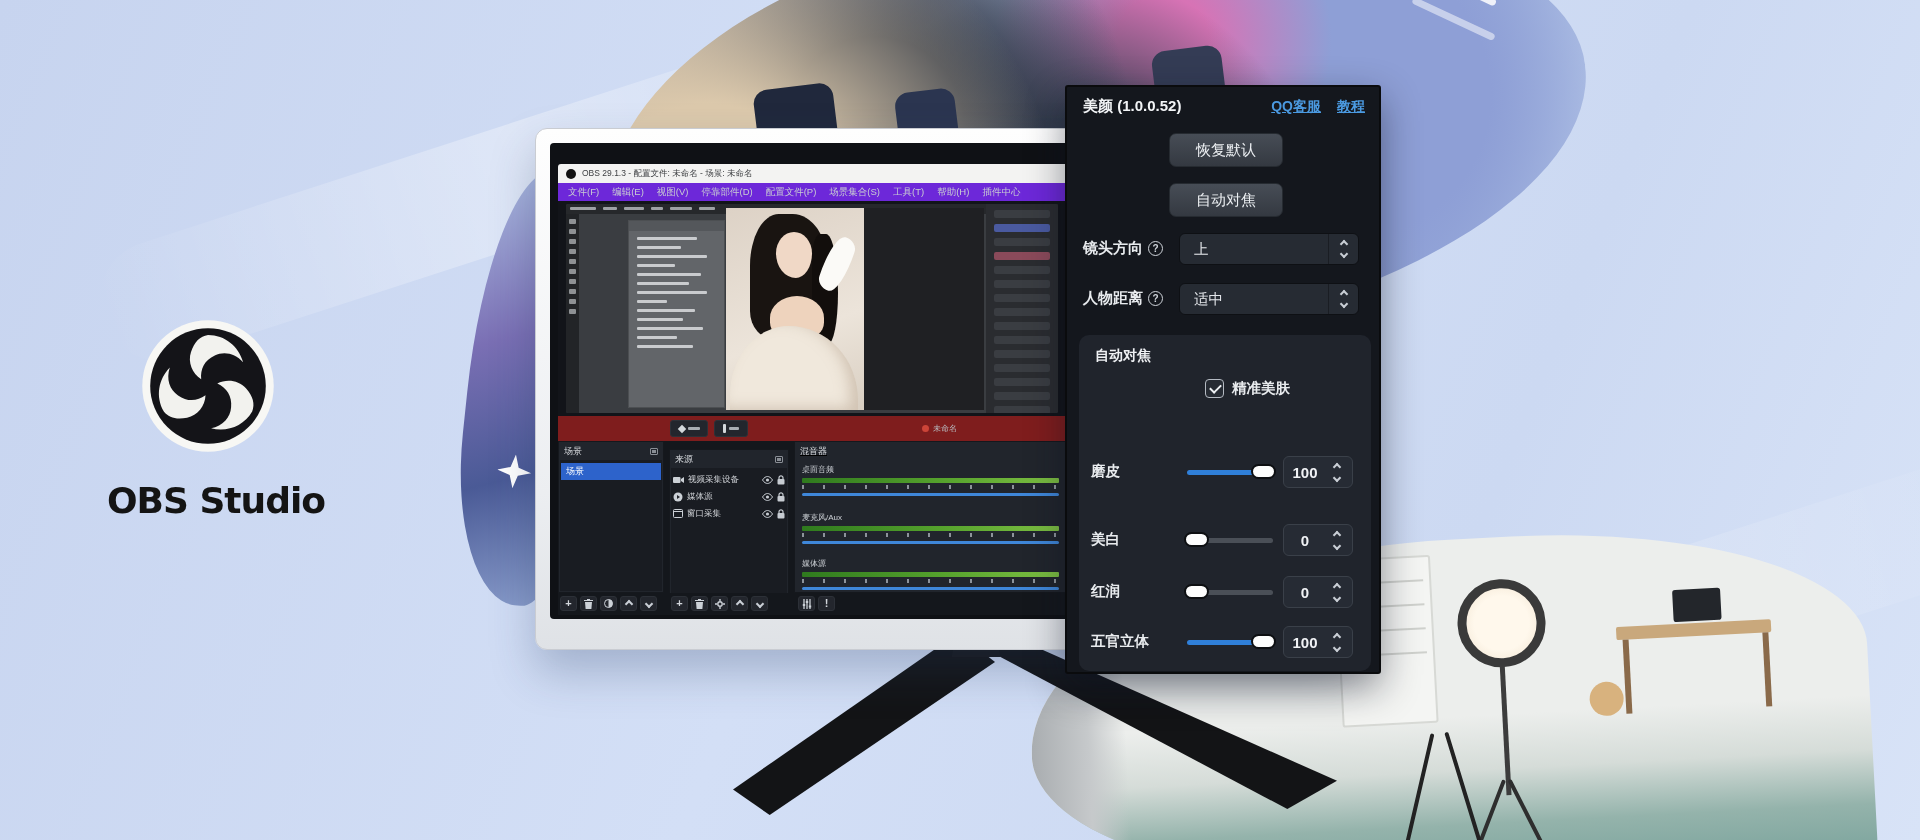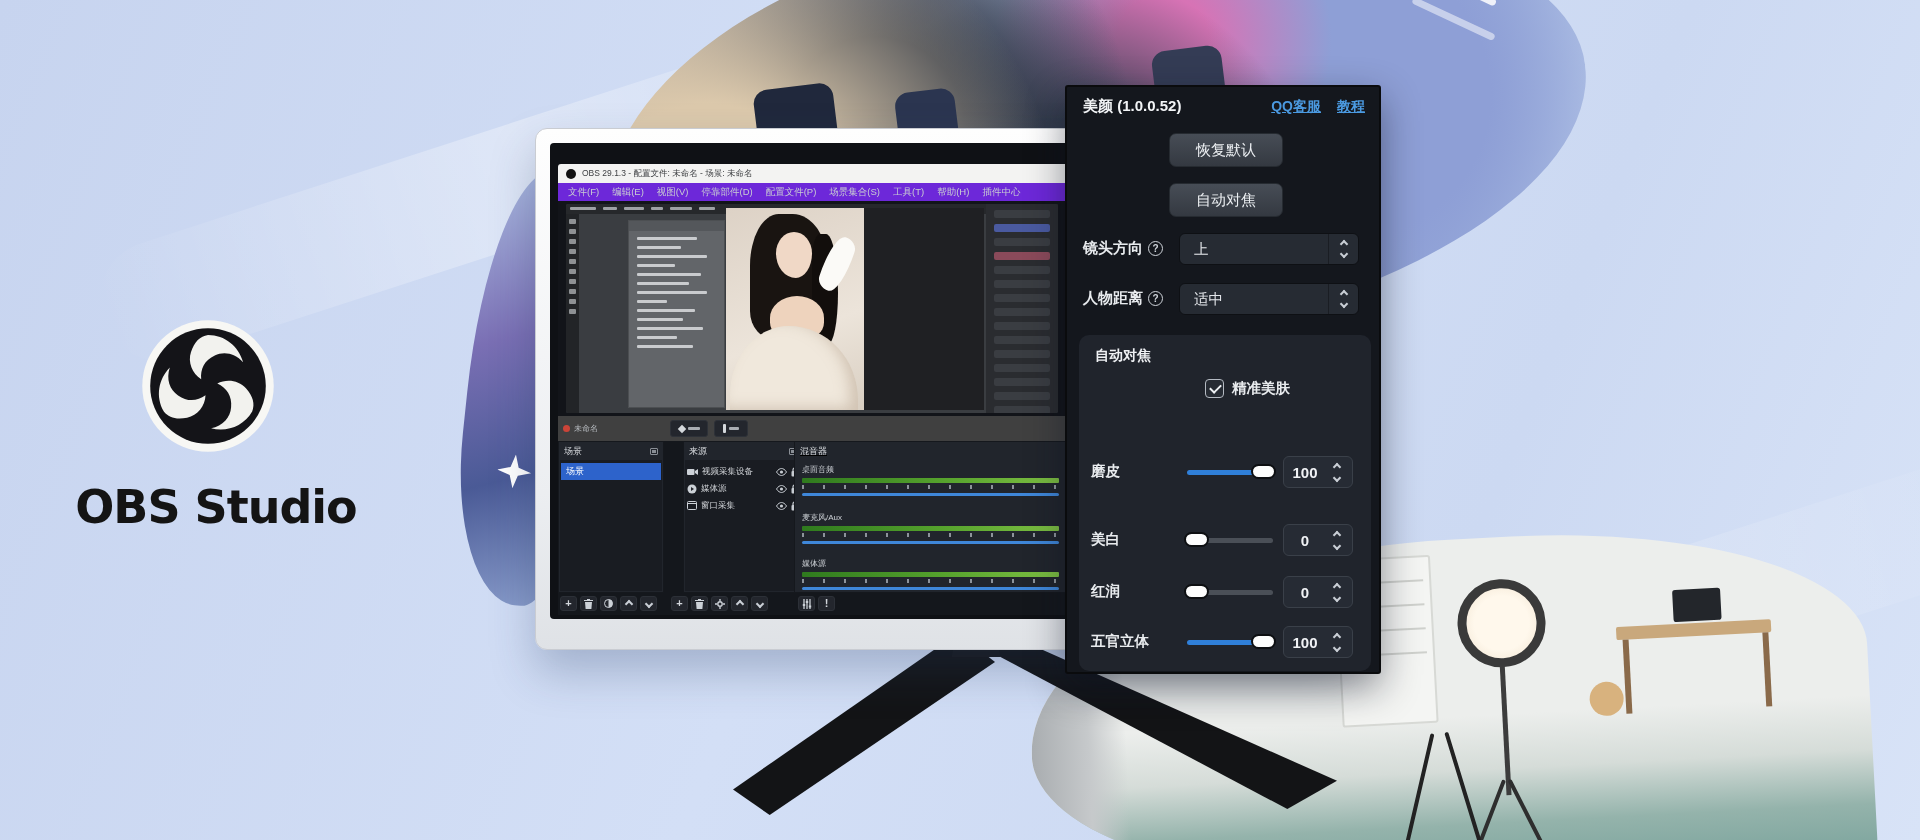--- a/index.html
+++ b/index.html
@@ -37,21 +37,21 @@
   .ringpole{position:absolute;left:472px;top:128px;width:5px;height:130px;background:#3c3c3c;}
   .tleg{position:absolute;width:4px;height:110px;background:#2e2e2e;border-radius:2px;}
   .blob-b .desk{position:absolute;left:590px;top:96px;width:155px;height:13px;background:#c9a87c;border-radius:2px;}
   .blob-b .dleg{position:absolute;width:6px;height:74px;background:#8a6a4a;}
   .blob-b .deskmon{position:absolute;left:648px;top:62px;width:48px;height:32px;background:#23262b;border-radius:3px;}
   .blob-b .stool{position:absolute;left:560px;top:150px;width:34px;height:34px;background:#d8b27e;border-radius:50%;}
 
   
   .brand-logo{position:absolute;left:140px;top:318px;width:136px;height:136px;}
   .brand-name{position:absolute;left:46px;top:480px;width:340px;text-align:center;
-    font-size:46px;font-weight:900;letter-spacing:-1px;color:#141414;font-family:"DejaVu Sans","Liberation Sans",sans-serif;}
+    font-size:36px;font-weight:900;letter-spacing:-1px;color:#141414;font-family:"DejaVu Sans","Liberation Sans",sans-serif;}
 
   
   .stand-neck{position:absolute;left:915px;top:595px;width:122px;height:62px;background:#17181a;
     clip-path:polygon(40% 0,60% 0,70% 100%,30% 100%);}
   .stand-left{position:absolute;left:733px;top:633px;width:262px;height:182px;background:#131416;
     clip-path:polygon(86% 0,100% 16%,14% 100%,0 86%);}
   .stand-right{position:absolute;left:955px;top:633px;width:382px;height:176px;background:#131416;
     clip-path:polygon(0 0,13% 0,100% 84%,87% 100%);}
   .monitor{position:absolute;left:535px;top:128px;width:810px;height:522px;border-radius:12px;
     background:linear-gradient(180deg,#fefefe,#eceef1 70%,#dfe2e6);border:1px solid #c9ccd2;
@@ -87,21 +87,21 @@
   .dress{position:absolute;left:4px;top:118px;width:128px;height:88px;background:#f0e8dc;
     border-radius:46% 54% 0 0/78% 84% 0 0;box-shadow:inset -8px -6px 14px rgba(180,160,140,.5);}
   .feather{position:absolute;left:98px;top:28px;width:26px;height:56px;background:#fbfaf7;transform:rotate(18deg);
     border-radius:50% 50% 50% 50%/80% 20% 80% 20%;}
   .ps-dark{position:absolute;left:298px;top:4px;width:120px;height:202px;background:#1f2023;}
   .ps-right{position:absolute;left:420px;top:0;width:72px;height:209px;background:#2a2c30;}
   .ps-right i{display:block;width:56px;height:8px;background:#3a3d42;margin:6px auto 0 auto;border-radius:2px;}
   .ps-right .c1{background:#4a5aa0;}.ps-right .c2{background:#8a4a5a;}
 
   
-  .obs-mid{position:absolute;left:8px;top:273px;width:758px;height:25px;background:#404040;display:flex;align-items:center;}
+  .obs-mid{position:absolute;left:8px;top:273px;width:758px;height:25px;background:#7f1d1d;display:flex;align-items:center;justify-content:center;}
   .chip{display:flex;align-items:center;gap:4px;margin-left:5px;}
   .chip .rdot{width:7px;height:7px;border-radius:50%;background:#cc4438;}
   .chip span{font-size:8px;color:#b9bdc2;}
   .midbtn{position:absolute;top:4px;height:17px;background:#23262d;border-radius:3px;border:1px solid #2d3138;
     display:flex;align-items:center;justify-content:center;gap:3px;}
   .dia{width:6px;height:6px;background:#d4d8dc;transform:rotate(45deg);}
   .vbar{width:3px;height:9px;background:#d4d8dc;border-radius:1px;}
   .dashes{width:12px;height:3px;background:#a9adb3;border-radius:1px;}
 
   
@@ -328,21 +328,21 @@
             <span>场景</span>
             <span class="pop"></span>
           </div>
           <div class="dlist">
             <div class="scene-sel">
               <span>场景</span>
             </div>
           </div>
         </div>
 
-        <div class="dock" style="left:125px;width:120px;">
+        <div class="dock" style="left:111px;width:120px;margin-top:8px;">
           <div class="dhead">
             <span>来源</span>
             <span class="pop"></span>
           </div>
           <div class="dlist">
             <div class="srcrow" style="top:4px;">
               <svg width="11" height="8">
                   <rect x="0" y="1" width="7.5" height="6" rx="1" fill="#ccd1d7"></rect>
                   <path d="M8 3l3-2v6l-3-2z" fill="#ccd1d7"></path>
                 </svg>

